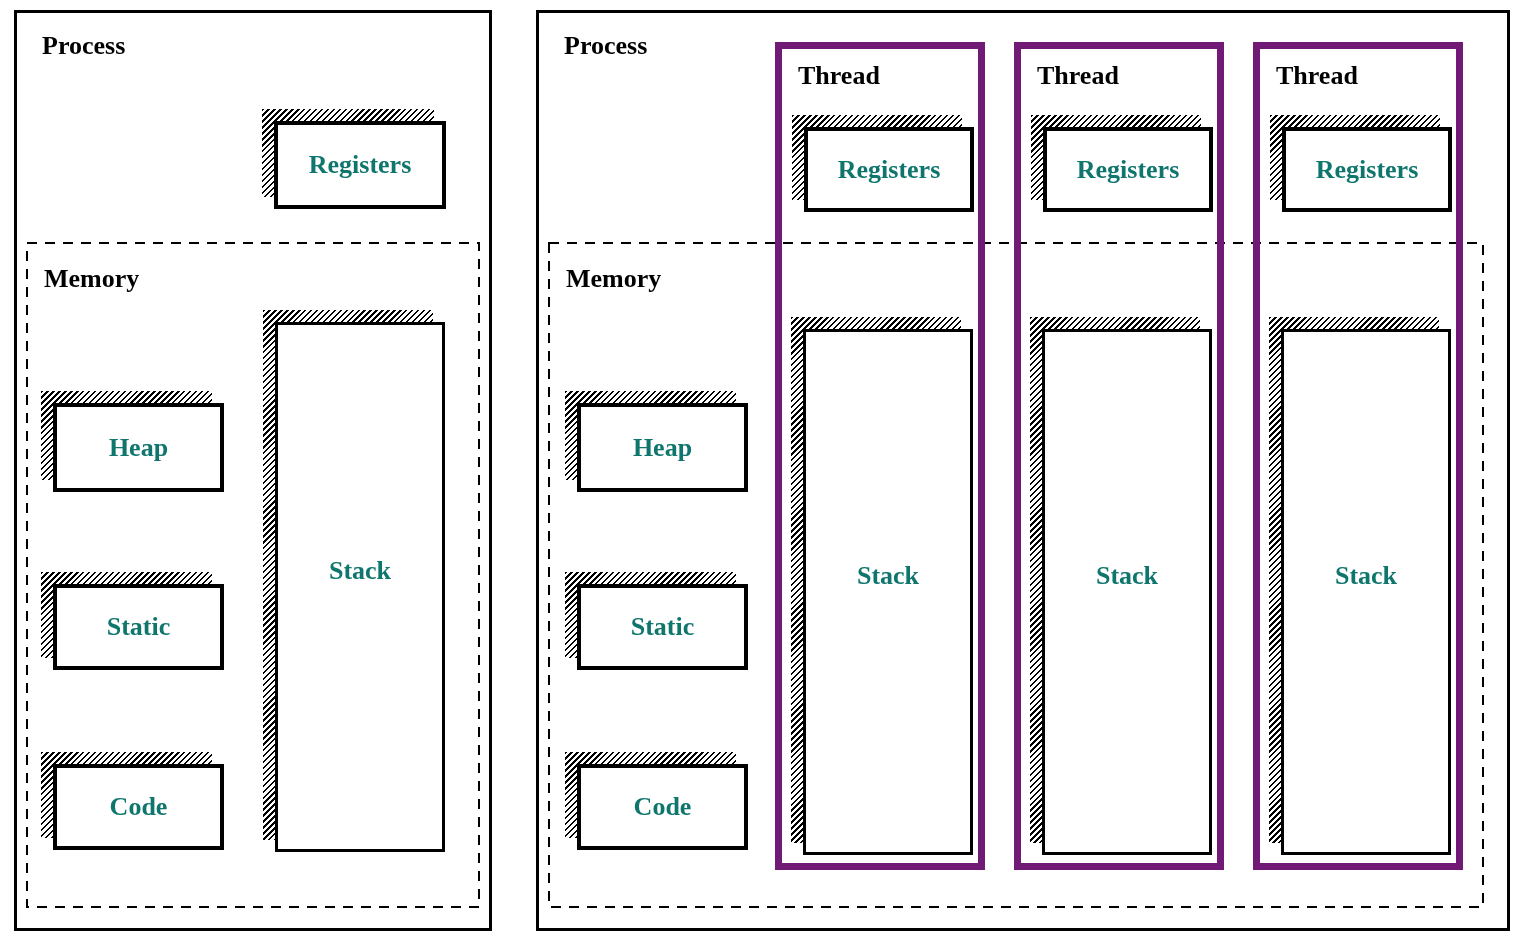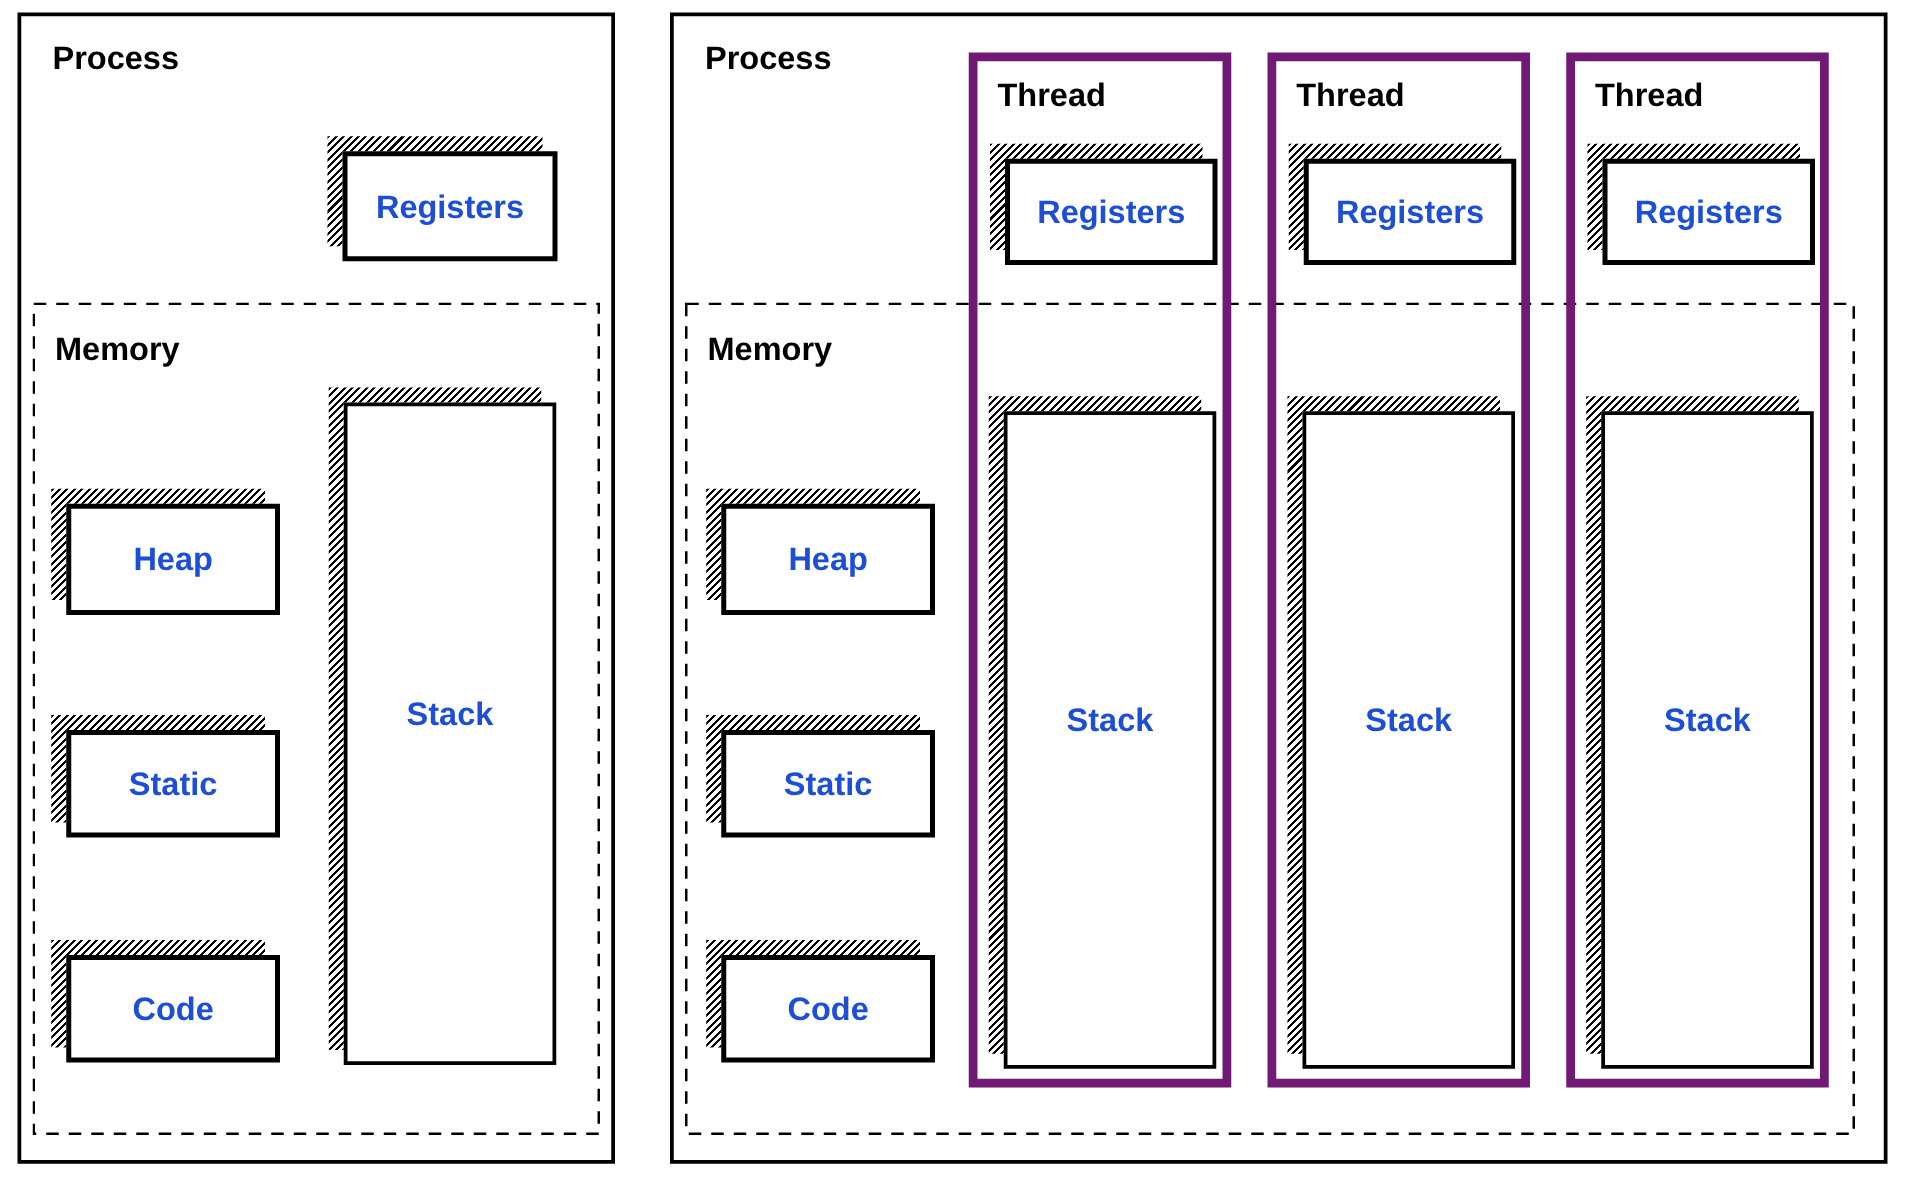--- a/index.html
+++ b/index.html
@@ -1,20 +1,20 @@
 <!DOCTYPE html>
 <html><head>
 <meta charset="utf-8">
 <style>
   * { margin:0; padding:0; box-sizing:border-box; }
   html,body { background:#ffffff; }
   .page {
     position:relative; width:1536px; height:943px;
     background:#ffffff; color:#000;
-    font-family:Liberation Sans, sans-serif;
+    font-family:Liberation Serif, serif;
     overflow:hidden;
   }
   .process {
     position:absolute; border:3px solid #000; background:#fff;
   }
   .box-title {
     position:absolute; font-size:26px; font-weight:bold;
     line-height:1; white-space:nowrap; color:#000;
   }
   .mem { position:absolute; }
@@ -23,21 +23,21 @@
   .sbox { position:absolute; }
   .sbox .shadow {
     position:absolute; left:0; top:0; width:100%; height:100%;
     transform:translate(-12px,-12px);
     background:repeating-linear-gradient(135deg, #000 0 1.7px, #fff 1.7px 4.2px);
   }
   .sbox .face {
     position:absolute; left:0; top:0; width:100%; height:100%;
     background:#fff; border:4px solid #000;
     display:flex; align-items:center; justify-content:center;
-    font-size:26px; font-weight:bold; color:#1d4ed8;
+    font-size:26px; font-weight:bold; color:#0f766e;
   }
   .sbox.tall .face { border-width:3px; padding-bottom:32px; }
 </style>
 </head>
 <body>
 
 <div class="page">
 
   <section class="process" style="left:14px; top:10px; width:478px; height:921px;">
     <div class="box-title" style="left:25px; top:20px;">Process</div>

